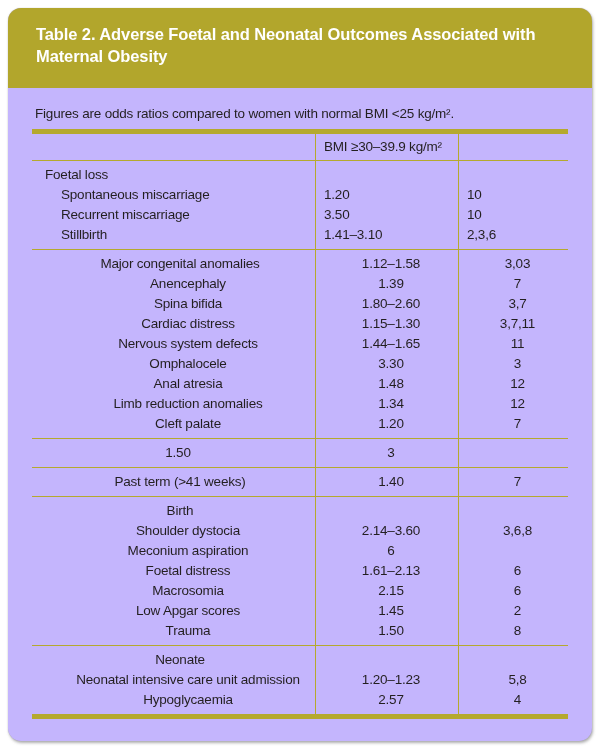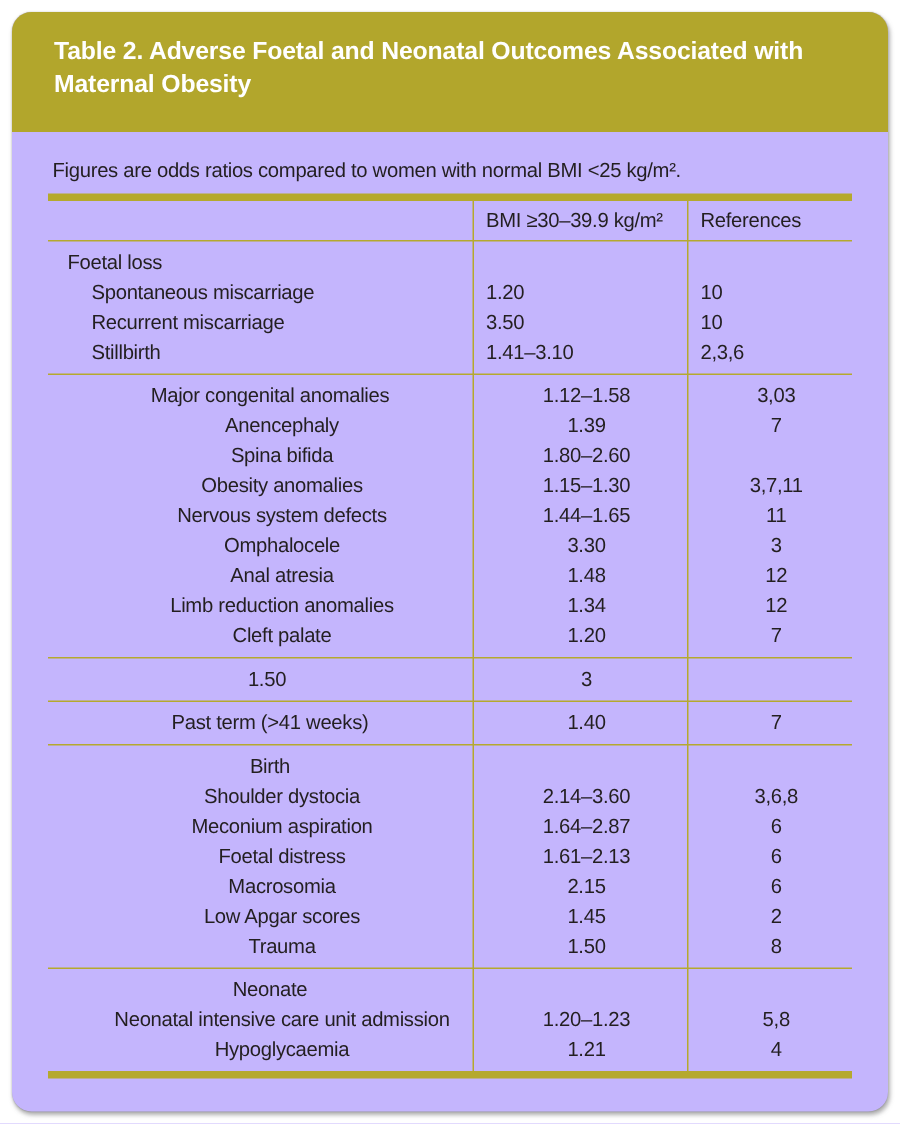--- a/index.html
+++ b/index.html
@@ -78,21 +78,20 @@
     <div class="card-title">Table 2. Adverse Foetal and Neonatal Outcomes Associated with Maternal Obesity</div>
   </div>
   <div class="card-body">
     <div class="note">Figures are odds ratios compared to women with normal BMI &lt;25 kg/m².</div>
     <div class="dtable">
       <div class="vline v1"></div>
       <div class="vline v2"></div>
       <div class="grid-row hrow">
         <div class="c1"></div>
         <div class="c2">BMI ≥30–39.9 kg/m²</div>
-        <div class="c3">References</div>
       </div>
       <div id="table-sections">
           <div class="t-section">
             <div class="grid-row trow">
     <div class="c1">Foetal loss</div>
     <div class="c2"></div>
     <div class="c3"></div>
   </div>
             <div class="grid-row trow">
     <div class="c1 indent">Spontaneous miscarriage</div>
@@ -117,23 +116,24 @@
     <div class="c3">3,03</div>
   </div>
             <div class="grid-row trow">
     <div class="c1 indent">Anencephaly</div>
     <div class="c2">1.39</div>
     <div class="c3">7</div>
   </div>
             <div class="grid-row trow">
     <div class="c1 indent">Spina bifida</div>
     <div class="c2">1.80–2.60</div>
-  </div>
-            <div class="grid-row trow">
-    <div class="c1 indent">Obesity anomalies</div>
+    <div class="c3">3,7</div>
+  </div>
+            <div class="grid-row trow">
+    <div class="c1 indent">Cardiac distress</div>
     <div class="c2">1.15–1.30</div>
     <div class="c3">3,7,11</div>
   </div>
             <div class="grid-row trow">
     <div class="c1 indent">Nervous system defects</div>
     <div class="c2">1.44–1.65</div>
     <div class="c3">11</div>
   </div>
             <div class="grid-row trow">
     <div class="c1 indent">Omphalocele</div>
@@ -175,21 +175,20 @@
     <div class="c2"></div>
     <div class="c3"></div>
   </div>
             <div class="grid-row trow">
     <div class="c1 indent">Shoulder dystocia</div>
     <div class="c2">2.14–3.60</div>
     <div class="c3">3,6,8</div>
   </div>
             <div class="grid-row trow">
     <div class="c1 indent">Meconium aspiration</div>
-    <div class="c2">1.64–2.87</div>
     <div class="c3">6</div>
   </div>
             <div class="grid-row trow">
     <div class="c1 indent">Foetal distress</div>
     <div class="c2">1.61–2.13</div>
     <div class="c3">6</div>
   </div>
             <div class="grid-row trow">
     <div class="c1 indent">Macrosomia</div>
     <div class="c2">2.15</div>
@@ -212,20 +211,20 @@
     <div class="c2"></div>
     <div class="c3"></div>
   </div>
             <div class="grid-row trow">
     <div class="c1 indent">Neonatal intensive care unit admission</div>
     <div class="c2">1.20–1.23</div>
     <div class="c3">5,8</div>
   </div>
             <div class="grid-row trow">
     <div class="c1 indent">Hypoglycaemia</div>
-    <div class="c2">1.21</div>
+    <div class="c2">2.57</div>
     <div class="c3">4</div>
   </div>
           </div>
         </div>
     </div>
   </div>
 </div>
 
 </body></html>

